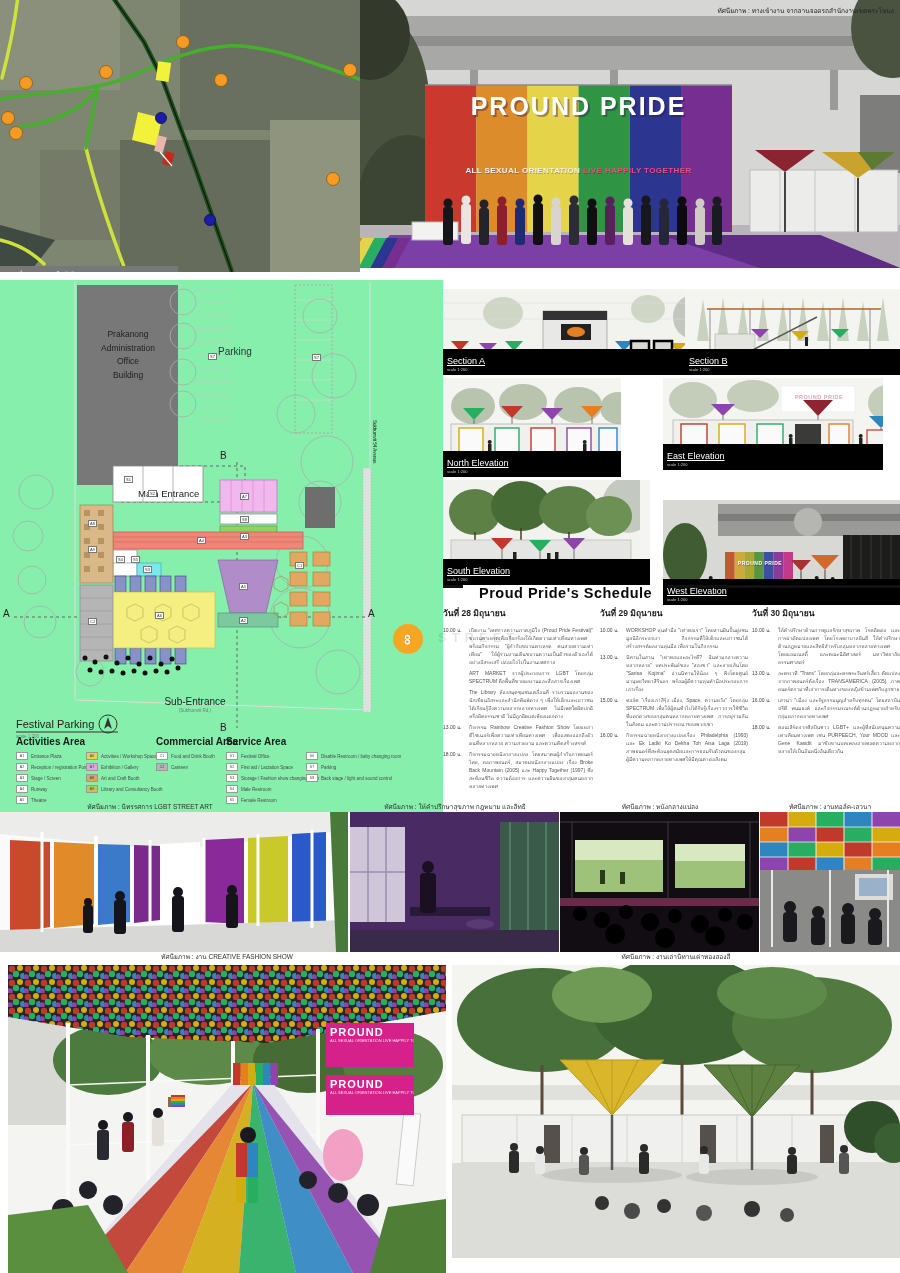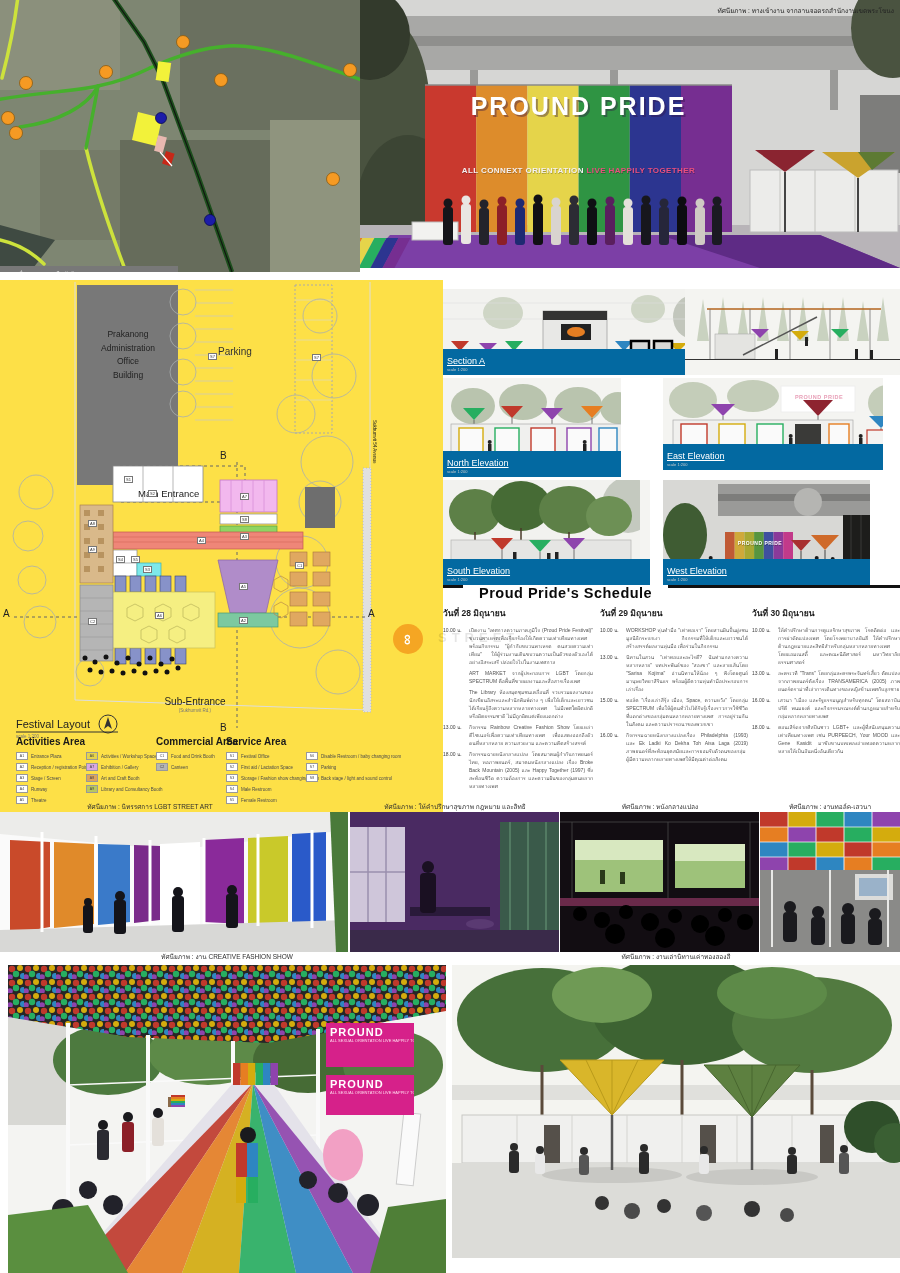--- a/index.html
+++ b/index.html
@@ -13,37 +13,37 @@
            color:#f0f0f0;font-size:6.5px;line-height:17px;padding-left:5px;box-sizing:border-box;text-align:left;}
   
   .hero{position:absolute;left:360px;top:0;width:540px;height:268px;overflow:hidden;background:#d6d6d4;}
   .hero-cap{position:absolute;right:6px;top:6px;font-size:6.5px;color:#222;}
   .hero-title{position:absolute;left:65px;top:92px;width:307px;text-align:center;font-size:25px;
               font-weight:bold;color:#fff;letter-spacing:2px;text-shadow:2px 2px 0 rgba(50,20,70,.4);}
   .hero-sub{position:absolute;left:65px;top:166px;width:307px;text-align:center;font-size:8px;
             font-weight:bold;letter-spacing:.4px;text-shadow:.5px .5px 0 rgba(0,0,0,.25);}
   .hero-sub .s1{color:#f4f0f2;} .hero-sub .s2{color:#e84f7e;}
   
-  .plan{position:absolute;left:0;top:280px;width:443px;height:532px;background:#fde047;}
+  .plan{position:absolute;left:0;top:280px;width:443px;height:532px;background:#86efac;}
   .plan .txt{position:absolute;color:#222;}
   .bldg-label{left:82px;top:48px;width:92px;text-align:center;font-size:8.5px;line-height:1.6;
               color:#101010;white-space:pre-line;}
   .chip{position:absolute;font-size:4px;line-height:5px;border:.5px solid #777;background:#fff;
         color:#333;padding:0 1px;}
   .leg-h{position:absolute;font-size:10px;font-weight:bold;color:#1a1a1a;text-align:center;}
   .leg-item{position:absolute;display:flex;align-items:center;gap:3px;}
   .leg-chip{width:10px;height:6px;border:.5px solid #999;background:#fff;font-size:3.5px;
             line-height:6px;text-align:center;color:#444;flex:none;}
   .leg-lab{font-size:4.5px;color:#4a4a4a;white-space:nowrap;}
   .c-a6{background:#e6d34b;} .c-a7{background:#d9a8e0;} .c-a8{background:#dba35f;}
   .c-a9{background:#b9c75e;} .c-c2{background:#b5b5b5;}
   .vert{writing-mode:vertical-rl;font-size:4.5px;color:#888;}
   
   .vtile{position:absolute;background:#f4f4f2;overflow:hidden;}
-  .vlabel{position:absolute;left:0;right:0;bottom:0;background:#0369a1;color:#fff;padding:1px 4px 2px;}
+  .vlabel{position:absolute;left:0;right:0;bottom:0;background:#000000;color:#fff;padding:1px 4px 2px;}
   .vname{font-size:9px;text-decoration:underline;}
   .vscale{display:block;font-size:4px;color:#ccc;line-height:1.2;}
   .wsign{position:absolute;left:62px;top:60px;width:70px;text-align:center;font-size:5px;
          font-weight:bold;color:#fff;letter-spacing:.5px;text-shadow:.5px .5px 0 rgba(0,0,0,.3);}
   .esign{position:absolute;left:120px;top:16px;width:72px;text-align:center;font-size:5.5px;
          font-weight:bold;color:#e8a0b8;letter-spacing:.5px;}
   
   .sched-title{position:absolute;left:443px;top:585px;width:457px;display:flex;align-items:flex-start;gap:16px;}
   .rule{height:3px;background:#111;}
   .rule-l{width:20px;} .rule-r{flex:1;}
@@ -226,21 +226,21 @@
         </g>
       <polygon points="395,150 455,150 425,172" fill="#8a2430"></polygon>
       <line x1="425" y1="172" x2="425" y2="232" stroke="#444" stroke-width="2"></line>
       <polygon points="462,152 535,152 498,178" fill="#caa32e"></polygon>
       <polygon points="498,152 535,152 512,170" fill="#5d7a33"></polygon>
       <line x1="498" y1="178" x2="498" y2="232" stroke="#444" stroke-width="2"></line>
     </svg>
     <div class="hero-cap">ทัศนียภาพ : ทางเข้างาน จากลานจอดรถสำนักงานเขตพระโขนง</div>
     <div class="hero-title">PROUND PRIDE</div>
     <div class="hero-sub">
-      <span class="s1">ALL CONNEXT ORIENTATION</span>
+      <span class="s1">ALL SEXUAL ORIENTATION</span>
       <span class="s2">LIVE HAPPILY TOGETHER</span>
     </div>
   </div>
 
   <div class="plan">
     <svg width="443" height="532" viewBox="0 0 443 532">
       <polyline points="75,2 75,420 370,430 370,2" fill="none" stroke="#ddd" stroke-width="1"></polyline>
       <rect x="77" y="5" width="101" height="200" fill="#787878"></rect>
       <g stroke="#c5c5c5" stroke-width="0.7">
         <line x1="195" y1="10" x2="233" y2="10"></line>
@@ -401,21 +401,21 @@
 Building</div>
     <div class="txt" style="left:218px;top:66px;font-size:10px;color:#333">Parking</div>
     <div class="txt" style="left:138px;top:208px;font-size:9.5px;color:#222">Main Entrance</div>
     <div class="txt" style="left:220px;top:170px;font-size:10px">B</div>
     <div class="txt" style="left:220px;top:442px;font-size:10px">B</div>
     <div class="txt" style="left:3px;top:328px;font-size:10px">A</div>
     <div class="txt" style="left:368px;top:328px;font-size:10px">A</div>
     <div class="txt" style="left:140px;top:416px;width:110px;text-align:center;font-size:10px">Sub-Entrance</div>
     <div class="txt" style="left:140px;top:428px;width:110px;text-align:center;font-size:4.5px;color:#777">(Sukhumvit Rd.)</div>
     <div class="txt vert" style="left:372px;top:140px">Sukhumvit 54 Avenue</div>
-    <div class="txt" style="left:16px;top:438px;font-size:11px;color:#222">Festival Layout</div>
+    <div class="txt" style="left:16px;top:438px;font-size:11px;color:#222">Festival Parking</div>
     <div class="txt" style="left:16px;top:454px;font-size:4.5px;color:#777">scale 1:200</div>
 
     <span class="chip" style="left:208px;top:73px">S7</span>
     <span class="chip" style="left:312px;top:74px">S7</span>
     <span class="chip" style="left:240px;top:213px">A7</span>
     <span class="chip" style="left:240px;top:236px">S8</span>
     <span class="chip" style="left:240px;top:253px">A3</span>
     <span class="chip" style="left:197px;top:257px">A4</span>
     <span class="chip" style="left:239px;top:303px">A5</span>
     <span class="chip" style="left:239px;top:337px">A2</span>
@@ -582,20 +582,21 @@
         <polygon points="106,42 124,42 115,51" fill="#d4ac0d"></polygon>
         <polygon points="146,40 164,40 155,49" fill="#27ae60"></polygon>
       <g fill="#222">
           <rect x="90" y="60" width="3" height="10"></rect>
           <rect x="120" y="48" width="3" height="9"></rect>
           <rect x="170" y="60" width="3" height="10"></rect>
           <rect x="185" y="61" width="3" height="9"></rect>
         </g>
       <line x1="0" y1="70.5" x2="215" y2="70.5" stroke="#333" stroke-width="1"></line>
     </svg>
+    <div class="vlabel"><span class="vname">Section B</span><span class="vscale">scale 1:200</span></div>
   </div>
 
   <div class="vtile" style="left:443px;top:378px;width:178px;height:99px">
     <svg width="189" height="99" viewBox="0 0 189 99">
       <rect width="189" height="99" fill="#f4f4f1"></rect>
       <g fill="#b9c4ae">
           <ellipse cx="30" cy="28" rx="22" ry="18"></ellipse>
           <ellipse cx="80" cy="24" rx="24" ry="18"></ellipse>
           <ellipse cx="135" cy="27" rx="24" ry="18"></ellipse>
           <ellipse cx="175" cy="30" rx="18" ry="16"></ellipse>
@@ -690,21 +691,21 @@
       <g fill="#222">
           <rect x="70" y="72" width="3.5" height="10"></rect>
           <rect x="104" y="73" width="3.5" height="9"></rect>
           <rect x="112" y="72" width="3.5" height="10"></rect>
         </g>
       <line x1="0" y1="82.5" x2="197" y2="82.5" stroke="#333" stroke-width="1"></line>
     </svg>
     <div class="vlabel"><span class="vname">South Elevation</span><span class="vscale">scale 1:200</span></div>
   </div>
 
-  <div class="vtile" style="left:663px;top:480px;width:207px;height:105px">
+  <div class="vtile" style="left:663px;top:500px;width:237px;height:105px">
     <svg width="237" height="105" viewBox="0 0 237 105">
       <rect width="237" height="105" fill="#d8d8d5"></rect>
       <rect x="55" y="4" width="182" height="32" fill="#9a9a98"></rect>
       <rect x="55" y="14" width="182" height="7" fill="#7d7d7b"></rect>
       <circle cx="145" cy="22" r="14" fill="#b5b5b2"></circle>
       <ellipse cx="22" cy="55" rx="22" ry="32" fill="#3f5c33"></ellipse>
       <g>
         <rect x="62" y="52" width="9.7" height="40" fill="#c05a35"></rect>
           <rect x="71.7" y="52" width="9.7" height="40" fill="#cfa93a"></rect>
         <rect x="81.4" y="52" width="9.7" height="40" fill="#a8a832"></rect>

